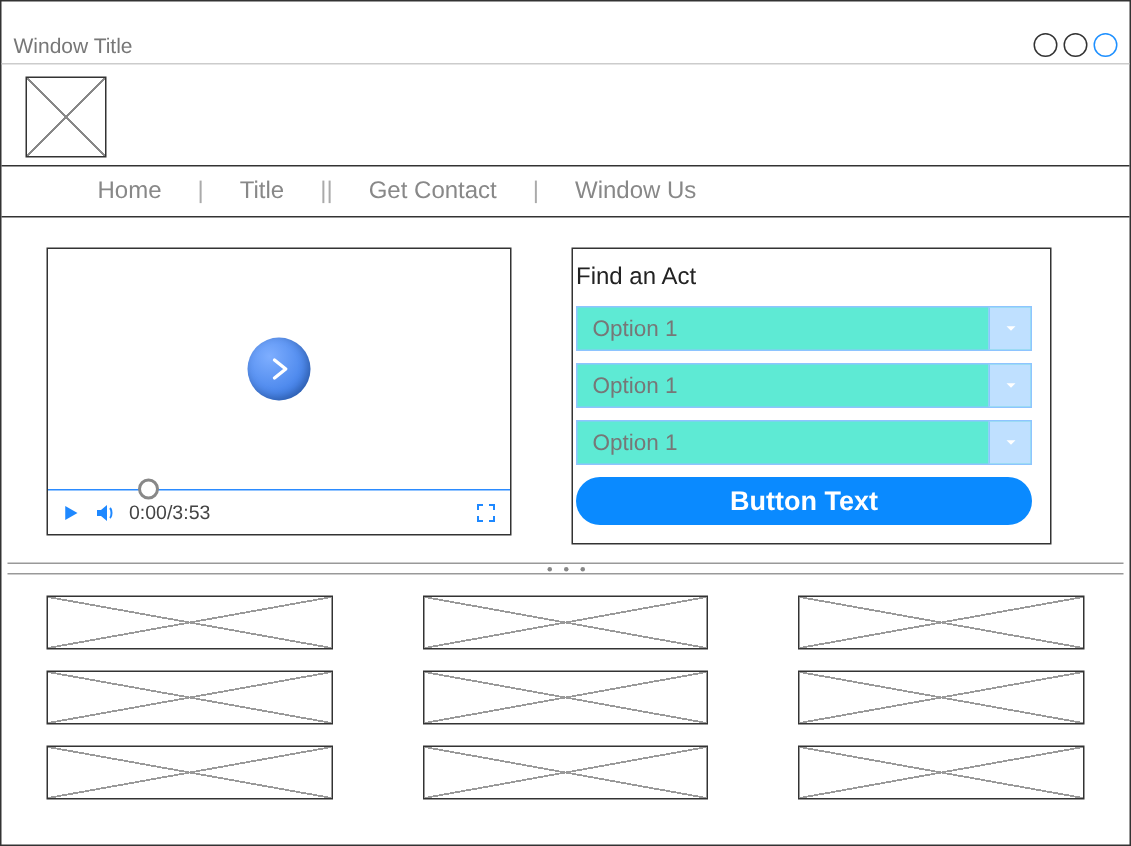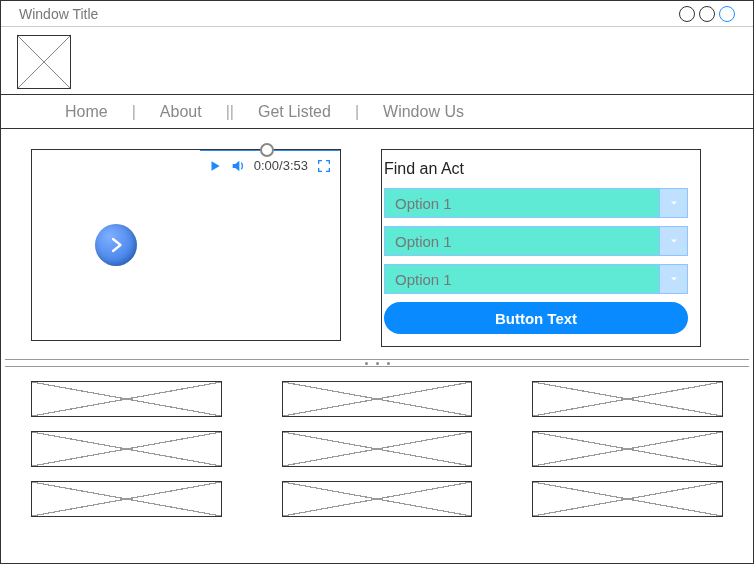--- a/index.html
+++ b/index.html
@@ -2,21 +2,21 @@
 <html><head>
 <meta charset="utf-8">
 <style>
   * { box-sizing: border-box; margin: 0; padding: 0; }
   body { font-family: Arial, Helvetica, sans-serif; background: #fff; }
   .window {
     width: 754px; height: 564px; border: 1px solid #333; position: relative;
   }
   .titlebar {
     height: 26px; border-bottom: 1px solid #ccc; display: flex; align-items: center;
-    justify-content: space-between; padding: 0 18px; font-size: 14px; color: #777;
+    justify-content: space-between; padding: 0 8px; font-size: 14px; color: #777; margin-top: 16px;
   }
   .window-controls { display: flex; gap: 4px; }
   .wc { width: 16px; height: 16px; border: 1.5px solid #333; border-radius: 50%; }
   .wc.blue { border-color: #1e90ff; }
   .header-area {
     height: 68px; border-bottom: 1px solid #333; padding: 8px 16px;
   }
   .logo {
     width: 54px; height: 54px; border: 1px solid #333; position: relative;
   }
@@ -29,21 +29,21 @@
     height: 34px; border-bottom: 1px solid #333; display: flex; align-items: center;
     padding-left: 40px; gap: 0; font-size: 16px; color: #888;
   }
   .nav-item { padding: 0 24px; cursor: pointer; text-align: right; }
   .nav-sep { color: #aaa; }
   .content {
     display: flex; padding: 20px 30px 12px 30px; gap: 40px;
   }
   .video {
     width: 310px; height: 192px; border: 1px solid #333; position: relative;
-    display: flex; flex-direction: row;
+    display: flex; flex-direction: column;
   }
   .video-canvas { flex: 1; display: flex; align-items: center; justify-content: center; }
   .play-big {
     width: 42px; height: 42px; border-radius: 50%;
     background: radial-gradient(circle at 35% 30%, #7eaeff, #2b6fe0);
     display: flex; align-items: center; justify-content: center; cursor: pointer;
     box-shadow: inset -2px -2px 6px rgba(0,0,0,.25);
   }
   .play-big svg { width: 18px; height: 18px; }
   .video-controls {
@@ -68,21 +68,21 @@
     justify-content: space-between; padding: 0 0 0 10px; margin-bottom: 8px; font-size: 15px;
     color: #777; cursor: pointer; background: #5eead4;
   }
   .combo-arrow {
     width: 28px; height: 100%; background: #bfe0ff; display: flex; align-items: center; justify-content: center;
     border-left: 1px solid #8ec4ff;
   }
   .combo-arrow svg { width: 12px; height: 12px; }
   .find-button {
     width: 100%; height: 32px; border: none; border-radius: 16px; background: #0a8aff;
-    color: #fff; font-weight: bold; font-size: 15px; cursor: pointer;
+    color: #fff; font-weight: bold; font-size: 18px; cursor: pointer;
   }
   .splitter {
     height: 8px; display: flex; align-items: center; justify-content: center; gap: 8px;
     color: #888; font-size: 10px; border-top: 1px solid #999; border-bottom: 1px solid #999;
     margin: 0 4px;
   }
   .splitter span { width: 3px; height: 3px; border-radius: 50%; background: #888; }
   .cards {
     padding: 14px 30px 10px 30px; display: grid; grid-template-columns: repeat(3, 1fr);
     grid-template-rows: repeat(3, 36px); gap: 14px 60px;
@@ -110,24 +110,24 @@
     </div>
   </div>
 
   <div class="header-area">
     <div class="logo"></div>
   </div>
 
   <div class="nav">
     <span class="nav-item">Home</span>
     <span class="nav-sep">|</span>
-    <span class="nav-item">About</span>
-    <span class="nav-sep">|</span>
-    <span class="nav-sep">|</span>
-    <span class="nav-item">Get Listed</span>
+    <span class="nav-item">Title</span>
+    <span class="nav-sep">|</span>
+    <span class="nav-sep">|</span>
+    <span class="nav-item">Get Contact</span>
     <span class="nav-sep">|</span>
     <span class="nav-item">Window Us</span>
   </div>
 
   <div class="content">
     <div class="video">
       <div class="video-canvas">
         <div class="play-big">
           <svg viewBox="0 0 24 24">
             <path d="M8 4l10 8-10 8" fill="none" stroke="#fff" stroke-width="3" stroke-linecap="round" stroke-linejoin="round"></path>

